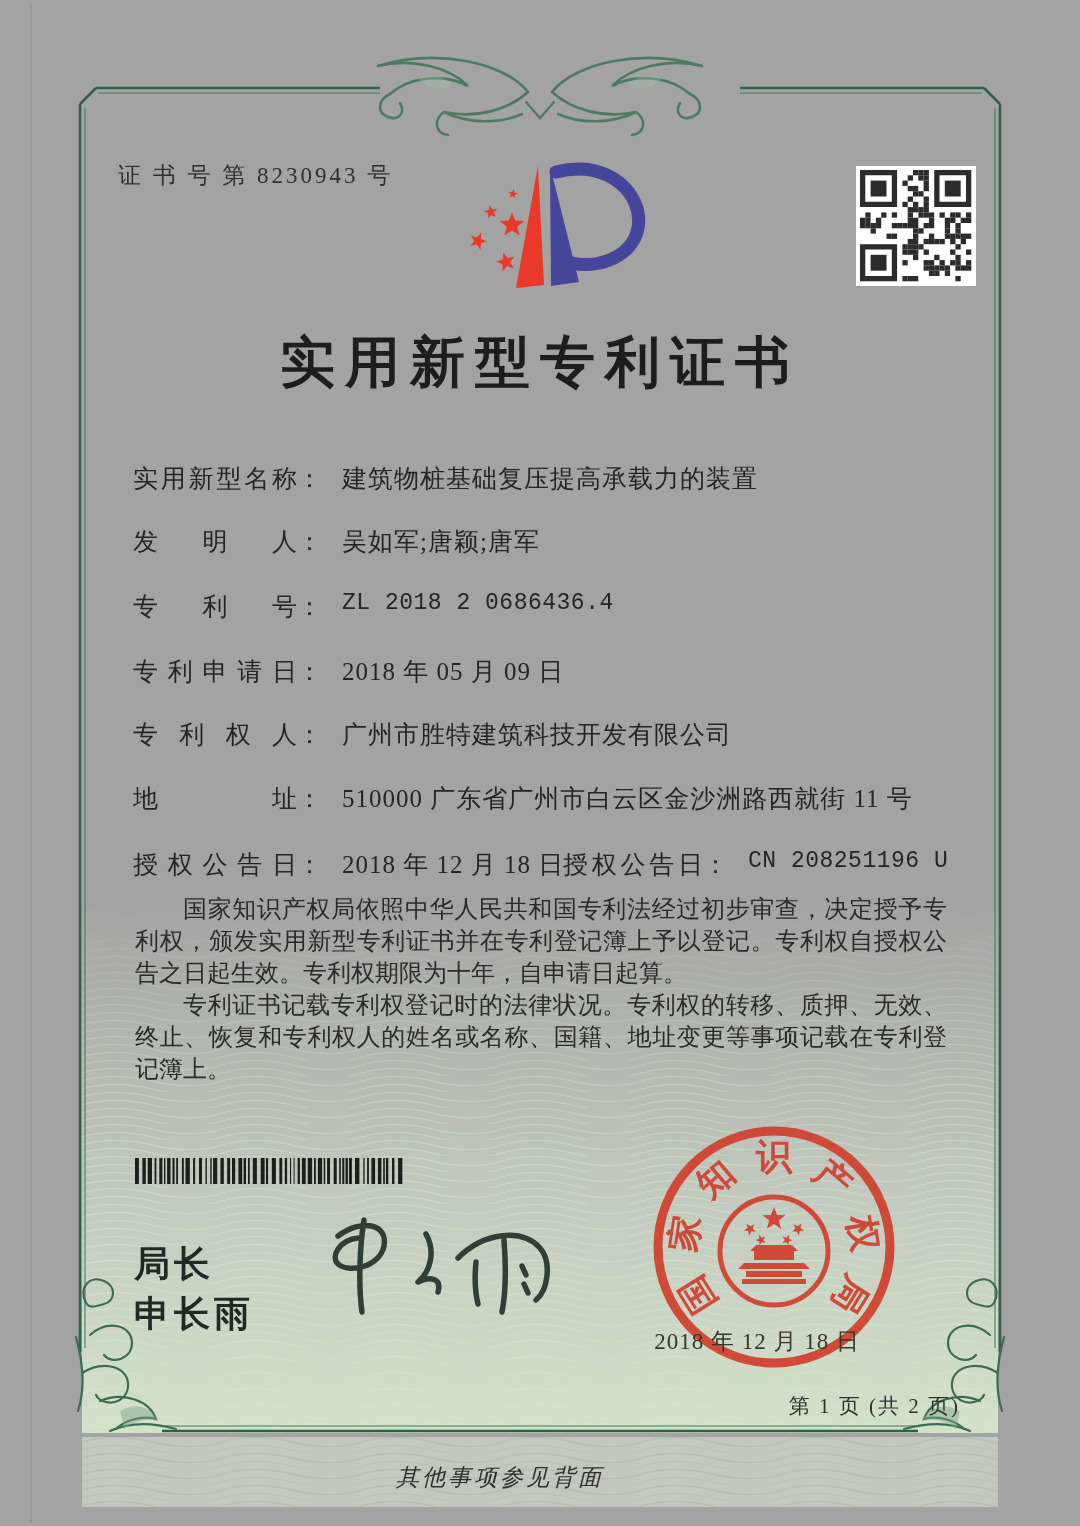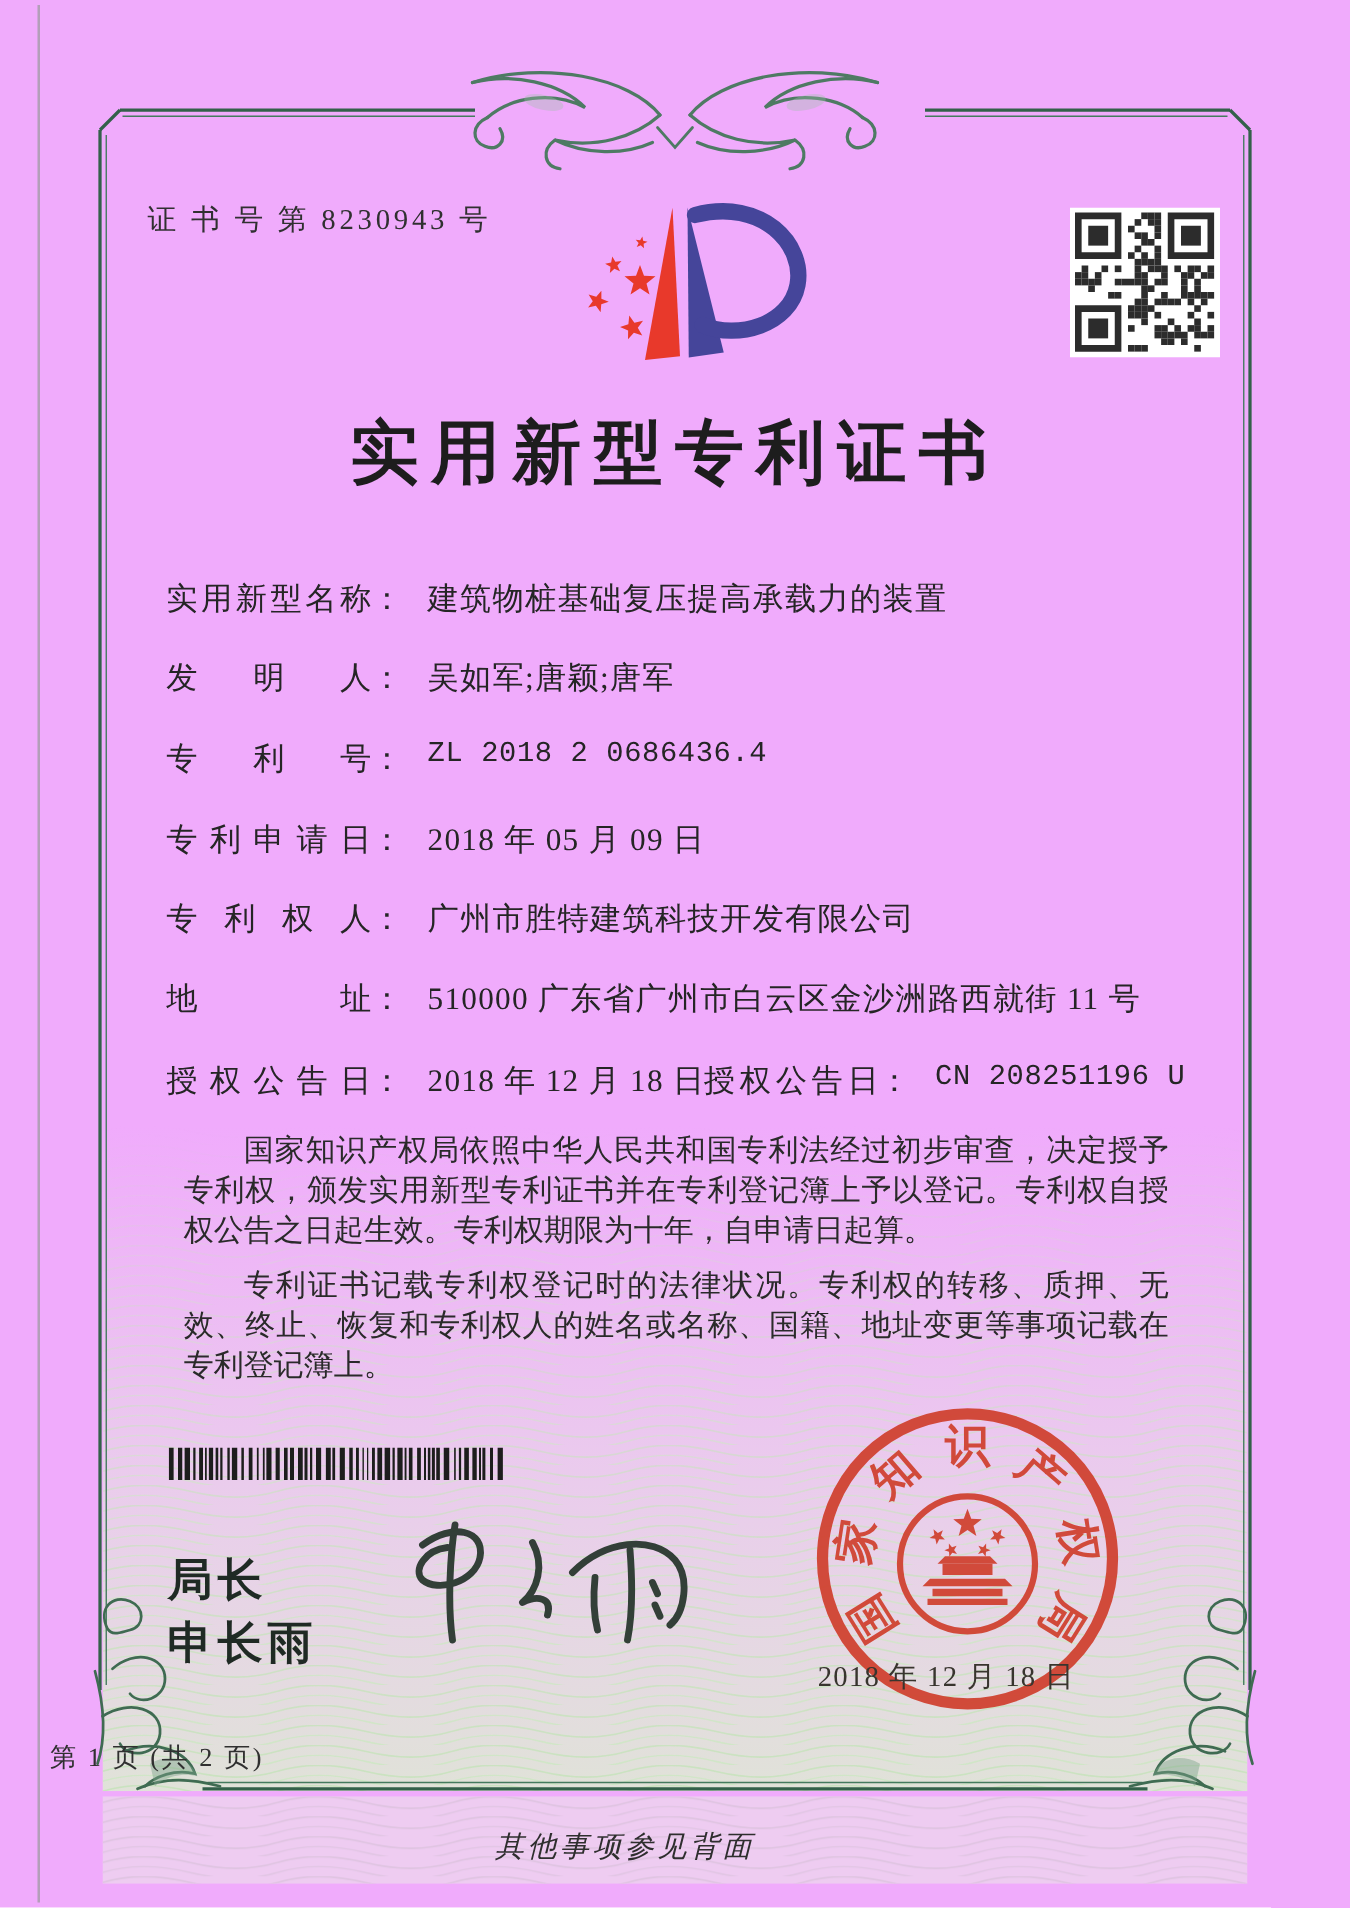--- a/index.html
+++ b/index.html
@@ -1,43 +1,43 @@
 <!DOCTYPE html>
 <html><head>
 <meta charset="utf-8">
 <style>
   html,body{margin:0;padding:0;background:#ffffff;}
-  .page{position:relative;width:1080px;height:1526px;margin:0 auto;background:#f0abfc;overflow:hidden;
+  .page{position:relative;width:1080px;height:1526px;margin:0 auto;background:#a3a3a3;overflow:hidden;
         font-family:"Liberation Serif","DejaVu Serif",serif;color:#2b2b2b;}
   .abs{position:absolute;}
   
   .cert-no{top:160px;left:118px;font-size:23px;letter-spacing:3px;color:#303030;}
   
   .title{top:326px;left:0;width:1080px;text-align:center;font-size:55px;font-weight:bold;
          letter-spacing:10px;color:#1d1d1d;}
   
   .frow{left:133px;width:830px;height:32px;font-size:25px;color:#252525;white-space:nowrap;}
   .flabel{display:inline-block;width:164px;text-align:justify;text-align-last:justify;vertical-align:top;}
   .fcolon{display:inline-block;vertical-align:top;}
   .fvalue{display:inline-block;margin-left:20px;vertical-align:top;letter-spacing:1px;}
   .mono{font-family:"Liberation Mono","DejaVu Sans Mono",monospace;font-size:23px;letter-spacing:0.5px;}
   .pair2{position:absolute;left:430px;top:0;}
   
   .paras{top:893px;left:135px;width:812px;font-size:24px;line-height:32px;text-align:justify;color:#2a2a2a;}
-  .paras p{margin:12px;text-indent:2em;}
+  .paras p{margin:0;text-indent:2em;}
   
   .signer{left:134px;font-size:36px;font-weight:600;color:#1f2a24;
           font-family:"Liberation Sans","DejaVu Sans",sans-serif;letter-spacing:4px;}
   .signer-title{top:1240px;}
   .signer-name{top:1290px;}
   
   .seal-date{top:1326px;left:642px;width:230px;text-align:center;font-size:23px;color:#38352e;
              letter-spacing:1px;z-index:6;}
   
-  .page-footer{top:1392px;left:40px;width:920px;text-align:left;font-size:21px;color:#303030;letter-spacing:2px;}
+  .page-footer{top:1392px;left:40px;width:920px;text-align:right;font-size:21px;color:#303030;letter-spacing:2px;}
   .back-note{top:1462px;left:40px;width:920px;text-align:center;font-size:23px;color:#2e2e2e;letter-spacing:3px;font-style:italic;}
   
   .z0{z-index:0}.z2{z-index:2}.z3{z-index:3}.z4{z-index:4}
   svg{display:block;}
 </style>
 </head>
 <body>
 
 <div class="page">
 

